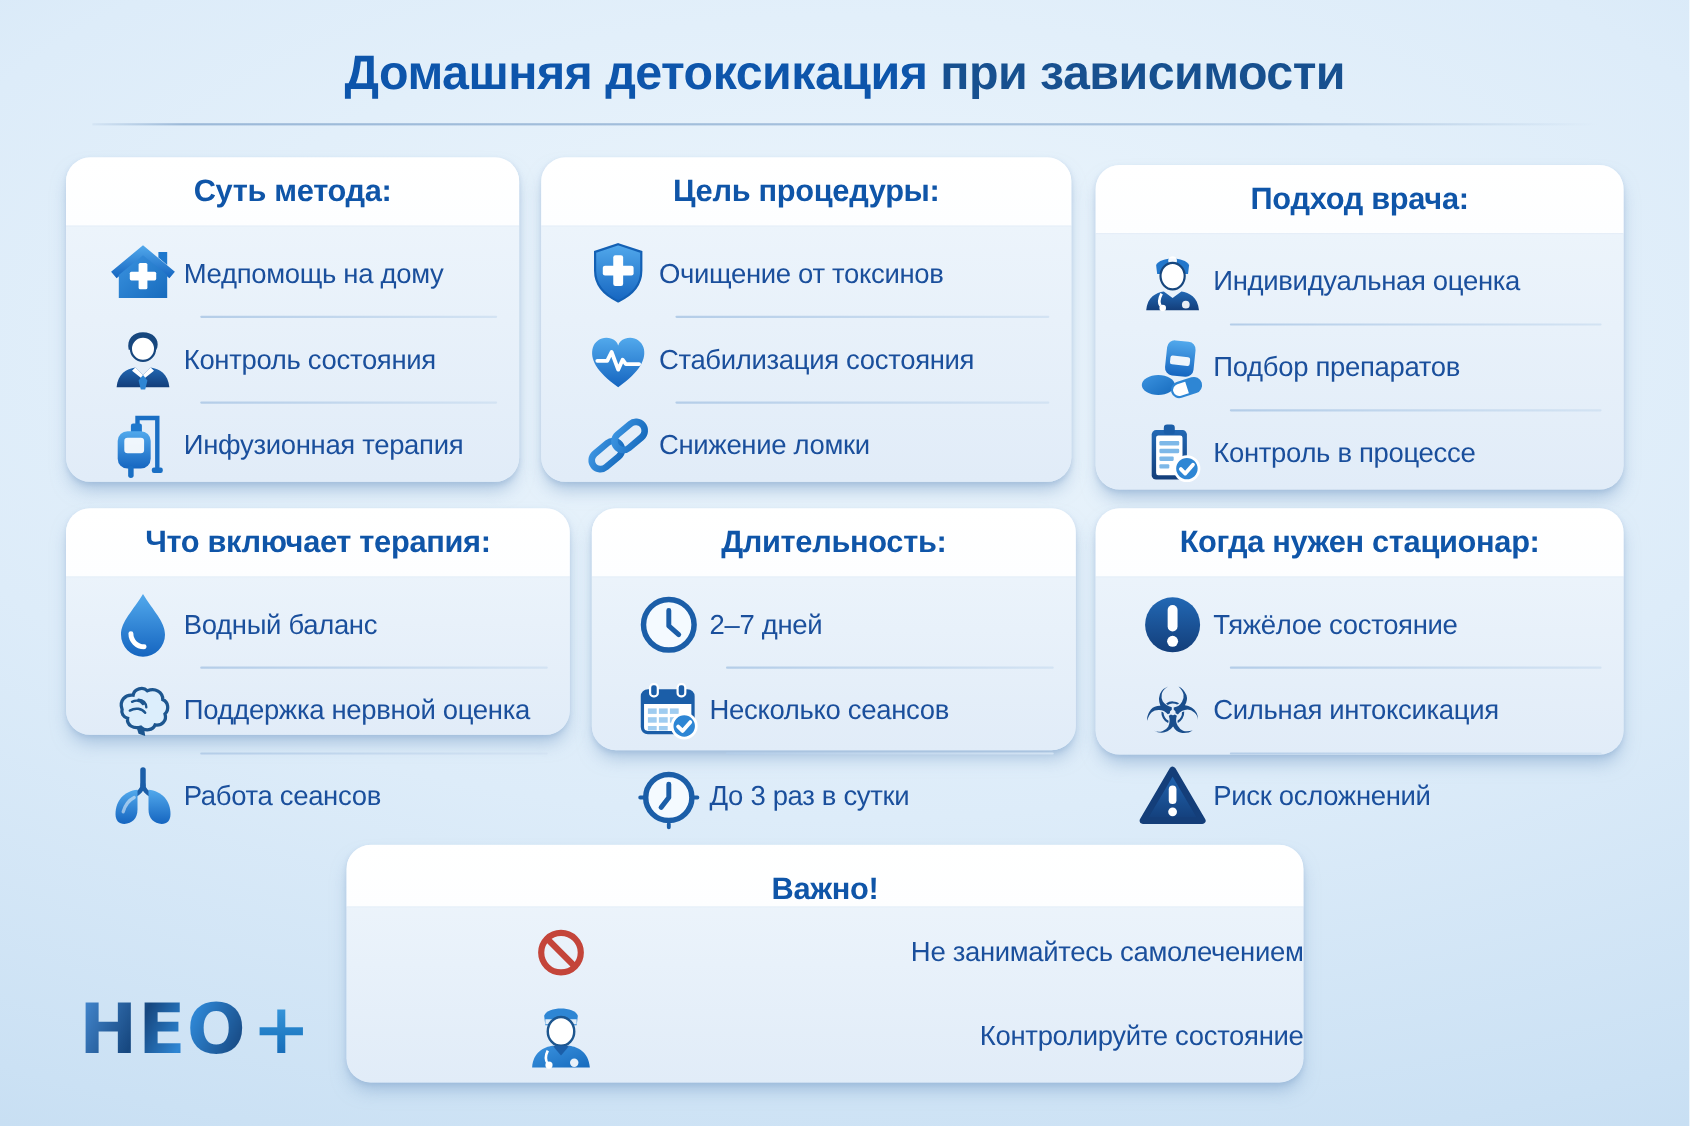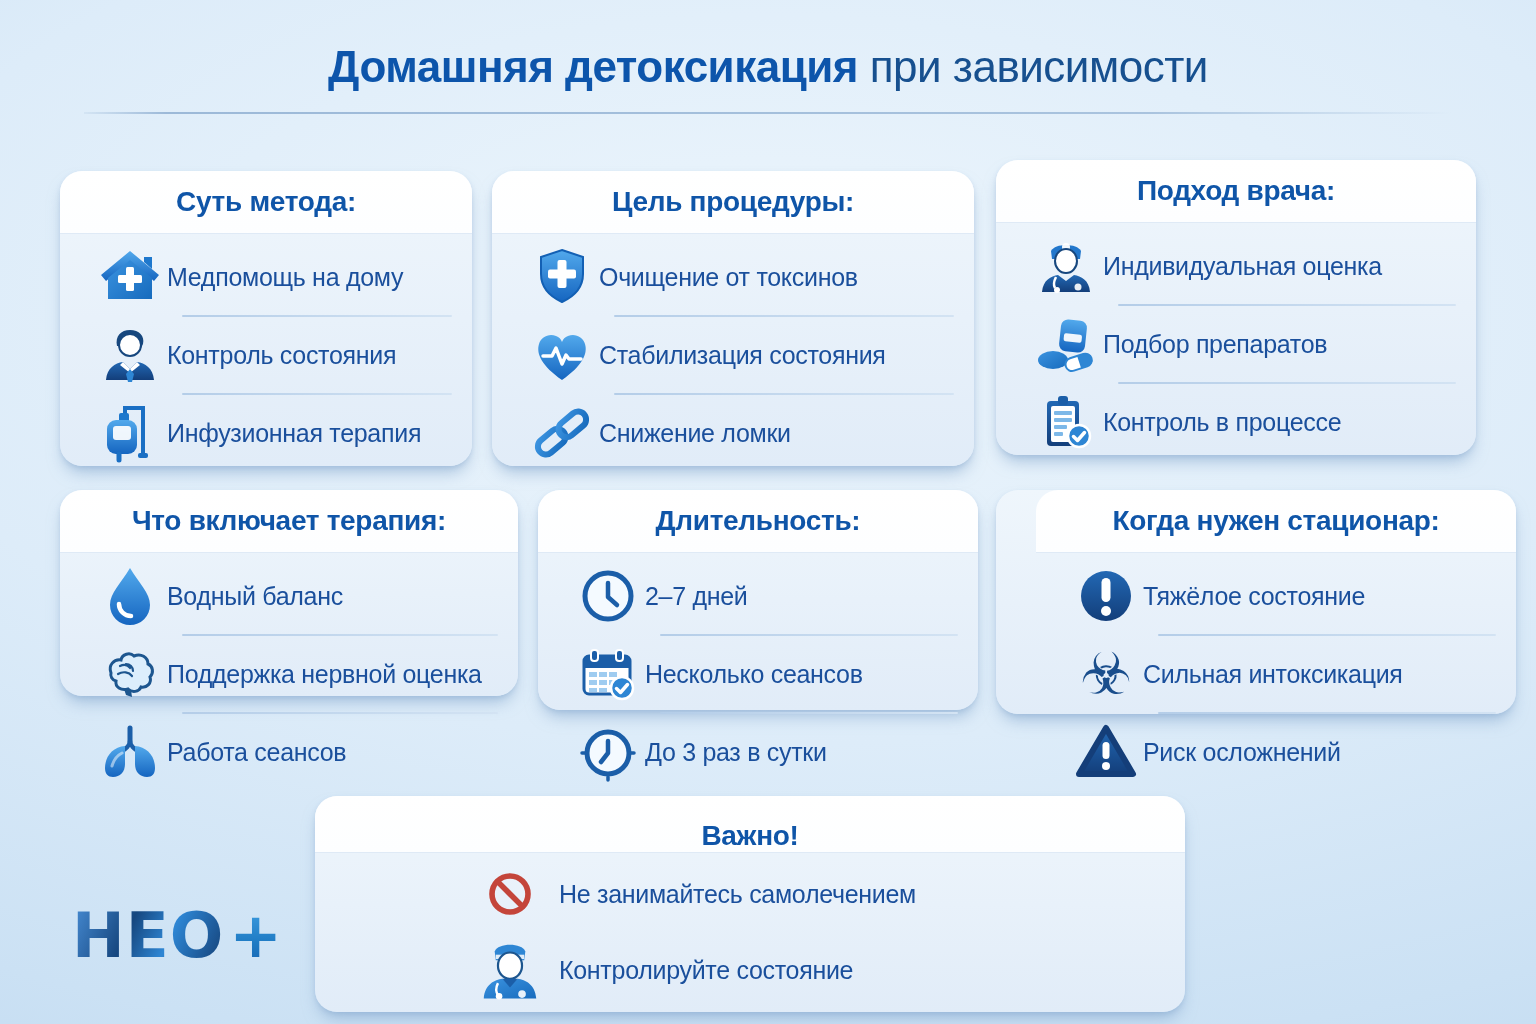--- a/index.html
+++ b/index.html
@@ -5,44 +5,43 @@
   html,body{margin:0;padding:0;}
   body{font-family:"Liberation Sans","DejaVu Sans",sans-serif;}
   .page{
     position:relative;width:1536px;height:1024px;overflow:hidden;
     background:
       radial-gradient(130% 95% at 50% 30%, #ecf5fc 0%, #ddecf9 45%, #cbe1f4 78%, #bed8ef 100%);
   }
   
   .title{position:absolute;top:42px;left:0;width:100%;text-align:center;font-size:44px;letter-spacing:-0.5px;white-space:nowrap;}
   .title .t-bold{font-weight:bold;color:#0d55ab;}
-  .title .t-reg{font-weight:normal;color:#17508f;}
+  .title .t-reg{font-weight:bold;color:#17508f;}
   .title-rule{position:absolute;top:112px;left:84px;width:1368px;height:2px;
     background:linear-gradient(90deg, rgba(150,180,212,.15), #9cb9d8 6%, #a9c3de 78%, rgba(169,195,222,0));}
   
   .card{position:absolute;border-radius:22px;
     background:linear-gradient(180deg,#eff6fc 0%,#e1ecf8 100%);
     box-shadow:0 10px 16px -4px rgba(118,156,199,.55), 0 2px 4px rgba(130,165,205,.25);
-    margin-top:28px;
   }
   .card-header{height:62px;display:flex;align-items:center;justify-content:center;
     background:linear-gradient(180deg,#ffffff 0%,#fdfeff 100%);
     border-radius:22px 22px 0 0;border-bottom:1px solid #dfeaf6;}
   .card-header .hdr{font-size:28px;font-weight:bold;color:#0f55a8;letter-spacing:-0.3px;white-space:nowrap;}
   .card-body{padding:5px 0 0 38px;}
   .item{height:76px;display:flex;align-items:center;gap:5px;}
   .icon{width:64px;height:64px;flex:0 0 64px;display:flex;align-items:center;justify-content:center;}
   .icon svg{width:100%;height:100%;display:block;}
   .item .label{font-size:25px;color:#1a4f9c;letter-spacing:-0.3px;white-space:nowrap;}
   .divider{height:2px;margin:0 20px 0 84px;border-radius:1px;
     background:linear-gradient(90deg,#b4cde8,#d3e3f3);}
   
   .important .card-header{height:56px;align-items:flex-end;}
   .imp-body{padding:14px 0 0 160px;}
-  .imp-row{display:flex;align-items:center;gap:14px;height:54px;}
+  .imp-row{display:flex;align-items:center;gap:14px;height:54px;justify-content:space-between;}
   .imp-duo{height:auto;margin-top:2px;align-items:center;}
   .imp-icon{width:70px;flex:0 0 70px;display:flex;align-items:center;justify-content:center;}
   .imp-icon.small svg{width:48px;height:48px;}
   .imp-icon.big svg{width:86px;height:94px;}
   .imp-col{display:flex;flex-direction:column;gap:17px;}
   .imp-label{font-size:25px;color:#1a4f9c;letter-spacing:-0.3px;white-space:nowrap;}
   
   .bio-glyph{font-family:"DejaVu Sans",sans-serif;font-size:58px;line-height:64px;font-weight:bold;color:#1a4e8c;}
   
   .logo{position:absolute;left:72px;top:904px;font-family:"DejaVu Sans",sans-serif;
@@ -162,21 +161,21 @@
                 <g transform="rotate(-40 32 32)" fill="none" stroke="url(#gM)" stroke-width="6">
                   <rect x="3" y="24" width="31" height="16" rx="8"></rect>
                   <rect x="30" y="24" width="31" height="16" rx="8"></rect>
                 </g>
               </svg>
             </span>
             <span class="label">Снижение ломки</span>
           </div>
         </div>
       </section>
-      <section class="card" style="left: 996px; top: 132px; width: 480px; height: 295px;">
+      <section class="card" style="left: 996px; top: 150px; width: 480px; height: 295px;">
         <div class="card-header">
           <span class="hdr">Подход врача:</span>
         </div>
         <div class="card-body">
           <div class="item">
             <span class="icon">
               <svg viewBox="0 0 64 64">
                 <path fill="#2277cc" d="M17 17c4-8 26-8 30 0l-1 8H18z"></path>
                 <circle cx="32" cy="13" r="4" fill="#fff" opacity=".95"></circle>
                 <ellipse cx="32" cy="27" rx="11" ry="12" fill="#fff" stroke="#17477e" stroke-width="2"></ellipse>
@@ -312,21 +311,21 @@
               <svg viewBox="0 0 64 64">
                 <circle cx="32" cy="33" r="21" fill="#f4faff" stroke="#1b5ea8" stroke-width="5"></circle>
                 <path d="M32 21v12l-7 9" fill="none" stroke="#1b5ea8" stroke-width="4.5" stroke-linecap="round" stroke-linejoin="round"></path>
                 <path d="M6 33h4M54 33h4M32 57v3" stroke="#1b5ea8" stroke-width="3.5" stroke-linecap="round"></path>
               </svg>
             </span>
             <span class="label">До 3 раз в сутки</span>
           </div>
         </div>
       </section>
-      <section class="card" style="left: 996px; top: 462px; width: 480px; height: 224px; padding-left: 40px;">
+      <section class="card" style="left: 996px; top: 462px; width: 480px; height: 224px;">
         <div class="card-header">
           <span class="hdr">Когда нужен стационар:</span>
         </div>
         <div class="card-body">
           <div class="item">
             <span class="icon">
               <svg viewBox="0 0 64 64">
                 <circle cx="32" cy="32" r="25" fill="url(#gD)"></circle>
                 <rect x="27.5" y="14" width="9" height="24" rx="4.5" fill="#fff"></rect>
                 <circle cx="32" cy="47" r="5" fill="#fff"></circle>

